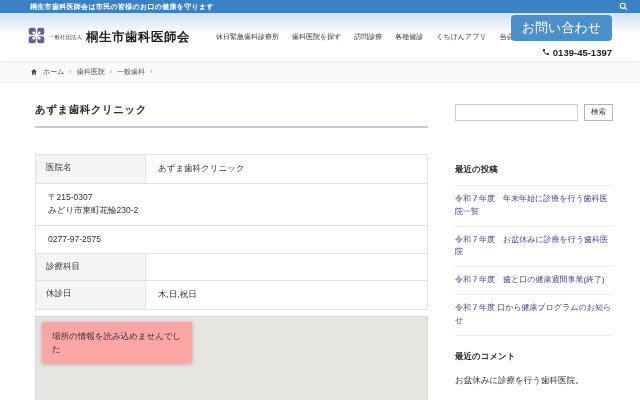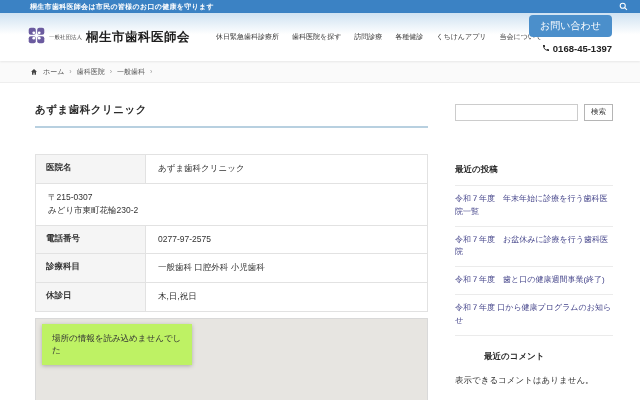--- a/index.html
+++ b/index.html
@@ -17,21 +17,21 @@
     display:flex; align-items:center; padding:0 28px; position:relative;
     box-shadow:0 1px 2px rgba(0,0,0,.08); }
   .logo { display:flex; align-items:center; gap:4px; cursor:pointer; }
   .logo svg { width:17px; height:17px; }
   .org-type { font-size:5.5px; color:#444; }
   .org-name { font-size:12.5px; font-weight:bold; color:#1e1e1e; letter-spacing:.5px; }
   .nav { display:flex; gap:13px; margin-left:26px; }
   .nav a { font-size:7px; color:#333; text-decoration:none; cursor:pointer; white-space:nowrap; }
   .header-right { position:absolute; right:28px; top:2px; display:flex; flex-direction:column;
     align-items:flex-end; gap:6px; }
-  .contact-btn { background:#4b8fcb; color:#fff; font-size:10px; border:none; border-radius:4px;
+  .contact-btn { background:#4b8fcb; color:#fff; font-size:13px; border:none; border-radius:4px;
     padding:4px 11px; cursor:pointer; font-family:inherit; }
   .phone { display:flex; align-items:center; gap:3px; font-size:9.5px; font-weight:bold; color:#222; }
   .phone svg { width:8px; height:8px; }
 
   
   .breadcrumb-bar { height:22px; background:#fafafa; border-bottom:1px solid #eee;
     display:flex; align-items:center; padding:0 30px; gap:5px; }
   .breadcrumb-bar a { font-size:7px; color:#555; text-decoration:none; cursor:pointer; }
   .crumb-sep { font-size:7px; color:#999; }
   .home-icon svg { width:8px; height:8px; display:block; }
@@ -40,40 +40,40 @@
   .content { display:flex; padding:20px 27px 0 35px; gap:27px; }
   .main-col { width:393px; flex:none; }
   .side-col { width:158px; flex:none; }
 
   
   .title-wrap { border-bottom:2px solid #b8d0e0; padding-bottom:9px; }
   .page-title { font-size:10.5px; font-weight:bold; color:#2b2b2b; letter-spacing:.5px; }
 
   .info-table { margin-top:26px; border:1px solid #e2e2e2; border-bottom:none; width:100%; }
   .tr { display:flex; border-bottom:1px solid #e2e2e2; }
-  .th { width:110px; flex:none; background:#f5f5f5; font-size:8.5px; font-weight:bold;
+  .th { width:110px; flex:none; background:#f5f5f5; font-size:8.5px; font-weight:normal;
     color:#333; padding:7px 10px; border-right:1px solid #e2e2e2; }
   .td { flex:1; font-size:8.5px; color:#333; padding:7px 12px; line-height:1.6; }
 
   .map { margin-top:6px; height:130px; background:#e7e5e1; border:1px solid #d9d9d9; position:relative; }
-  .map-error { position:absolute; left:6px; top:5px; width:150px; background:#bef264;
+  .map-error { position:absolute; left:6px; top:5px; width:150px; background:#fca5a5;
     box-shadow:0 1px 4px rgba(0,0,0,.25); padding:8px 10px; font-size:8.5px; line-height:1.5; color:#333; }
 
   
   .search-row { display:flex; gap:6px; align-items:center; height:18px; }
   .search-input { flex:1; height:17px; border:1px solid #ccc; background:#fff; font-size:8px;
     padding:0 5px; font-family:inherit; }
   .search-btn { height:17px; font-size:7.5px; padding:0 6px; border:1px solid #b5b5b5;
     background:#fff; color:#333; cursor:pointer; font-family:inherit; }
 
   .widget-title { font-size:8.5px; font-weight:bold; color:#2b2b2b; }
   .posts-title { margin-top:43px; padding-bottom:9px; border-bottom:1px solid #ebebeb; }
   .post-item { display:block; font-size:8px; line-height:1.6; color:#44448a; text-decoration:none;
     padding:7px 0; border-bottom:1px solid #ebebeb; cursor:pointer; }
-  .comments-title { margin-top:15px;margin-left:29px; }
+  .comments-title { margin-top:15px; }
   .no-comments { font-size:8.5px; color:#333; margin-top:12px; }
 </style>
 </head>
 <body>
 
 <div class="topbar">
   <span class="topbar-tagline">桐生市歯科医師会は市民の皆様のお口の健康を守ります</span>
   <span class="topbar-search">
     <svg viewBox="0 0 12 12">
         <circle cx="5" cy="5" r="3.4" fill="none" stroke="#fff" stroke-width="1.4"></circle>
@@ -108,21 +108,21 @@
     <a>当会について</a>
   </nav>
   <div class="header-right">
     <button class="contact-btn">お問い合わせ</button>
     <span class="phone">
       <span>
         <svg viewBox="0 0 24 24">
             <path fill="#222" d="M6.6 10.8c1.5 3 3.6 5.1 6.6 6.6l2.2-2.2c.3-.3.7-.4 1-.2 1.1.4 2.3.6 3.6.6.6 0 1 .4 1 1V20c0 .6-.4 1-1 1C10.6 21 3 13.4 3 4c0-.6.4-1 1-1h3.5c.6 0 1 .4 1 1 0 1.2.2 2.4.6 3.6.1.3 0 .7-.2 1l-2.3 2.2z"></path>
           </svg>
       </span>
-      <span>0168-45-1397</span>
+      <span>0139-45-1397</span>
     </span>
   </div>
 </div>
 
 <div class="breadcrumb-bar">
   <span class="home-icon">
     <svg viewBox="0 0 24 24">
         <path fill="#444" d="M12 3l9 8h-3v9h-4.5v-6h-3v6H6v-9H3z"></path>
       </svg>
   </span>
@@ -146,26 +146,24 @@
         <div class="th">医院名</div>
         <div class="td">あずま歯科クリニック</div>
       </div>
       <div class="tr">
         <div class="td">
           <span>〒215-0307</span><br>
           <span>みどり市東町花輪230-2</span>
         </div>
       </div>
       <div class="tr">
-        <div class="th">電話番号</div>
         <div class="td">0277-97-2575</div>
       </div>
       <div class="tr">
         <div class="th">診療科目</div>
-        <div class="td">一般歯科 口腔外科 小児歯科</div>
       </div>
       <div class="tr">
         <div class="th">休診日</div>
         <div class="td">木,日,祝日</div>
       </div>
     </div>
 
     <div class="map">
       <div class="map-error">場所の情報を読み込めませんでした</div>
     </div>
@@ -177,17 +175,17 @@
       <button class="search-btn">検索</button>
     </div>
 
     <div class="widget-title posts-title">最近の投稿</div>
     <a class="post-item">令和７年度　年末年始に診療を行う歯科医院一覧</a>
     <a class="post-item">令和７年度　お盆休みに診療を行う歯科医院</a>
     <a class="post-item">令和７年度　歯と口の健康週間事業(終了)</a>
     <a class="post-item">令和７年度 口から健康プログラムのお知らせ</a>
 
     <div class="widget-title comments-title">最近のコメント</div>
-    <div class="no-comments">表示できるコメントはありません。</div>
+    <div class="no-comments">お盆休みに診療を行う歯科医院。</div>
 
   </div>
 
 </div>
 
 </body></html>

